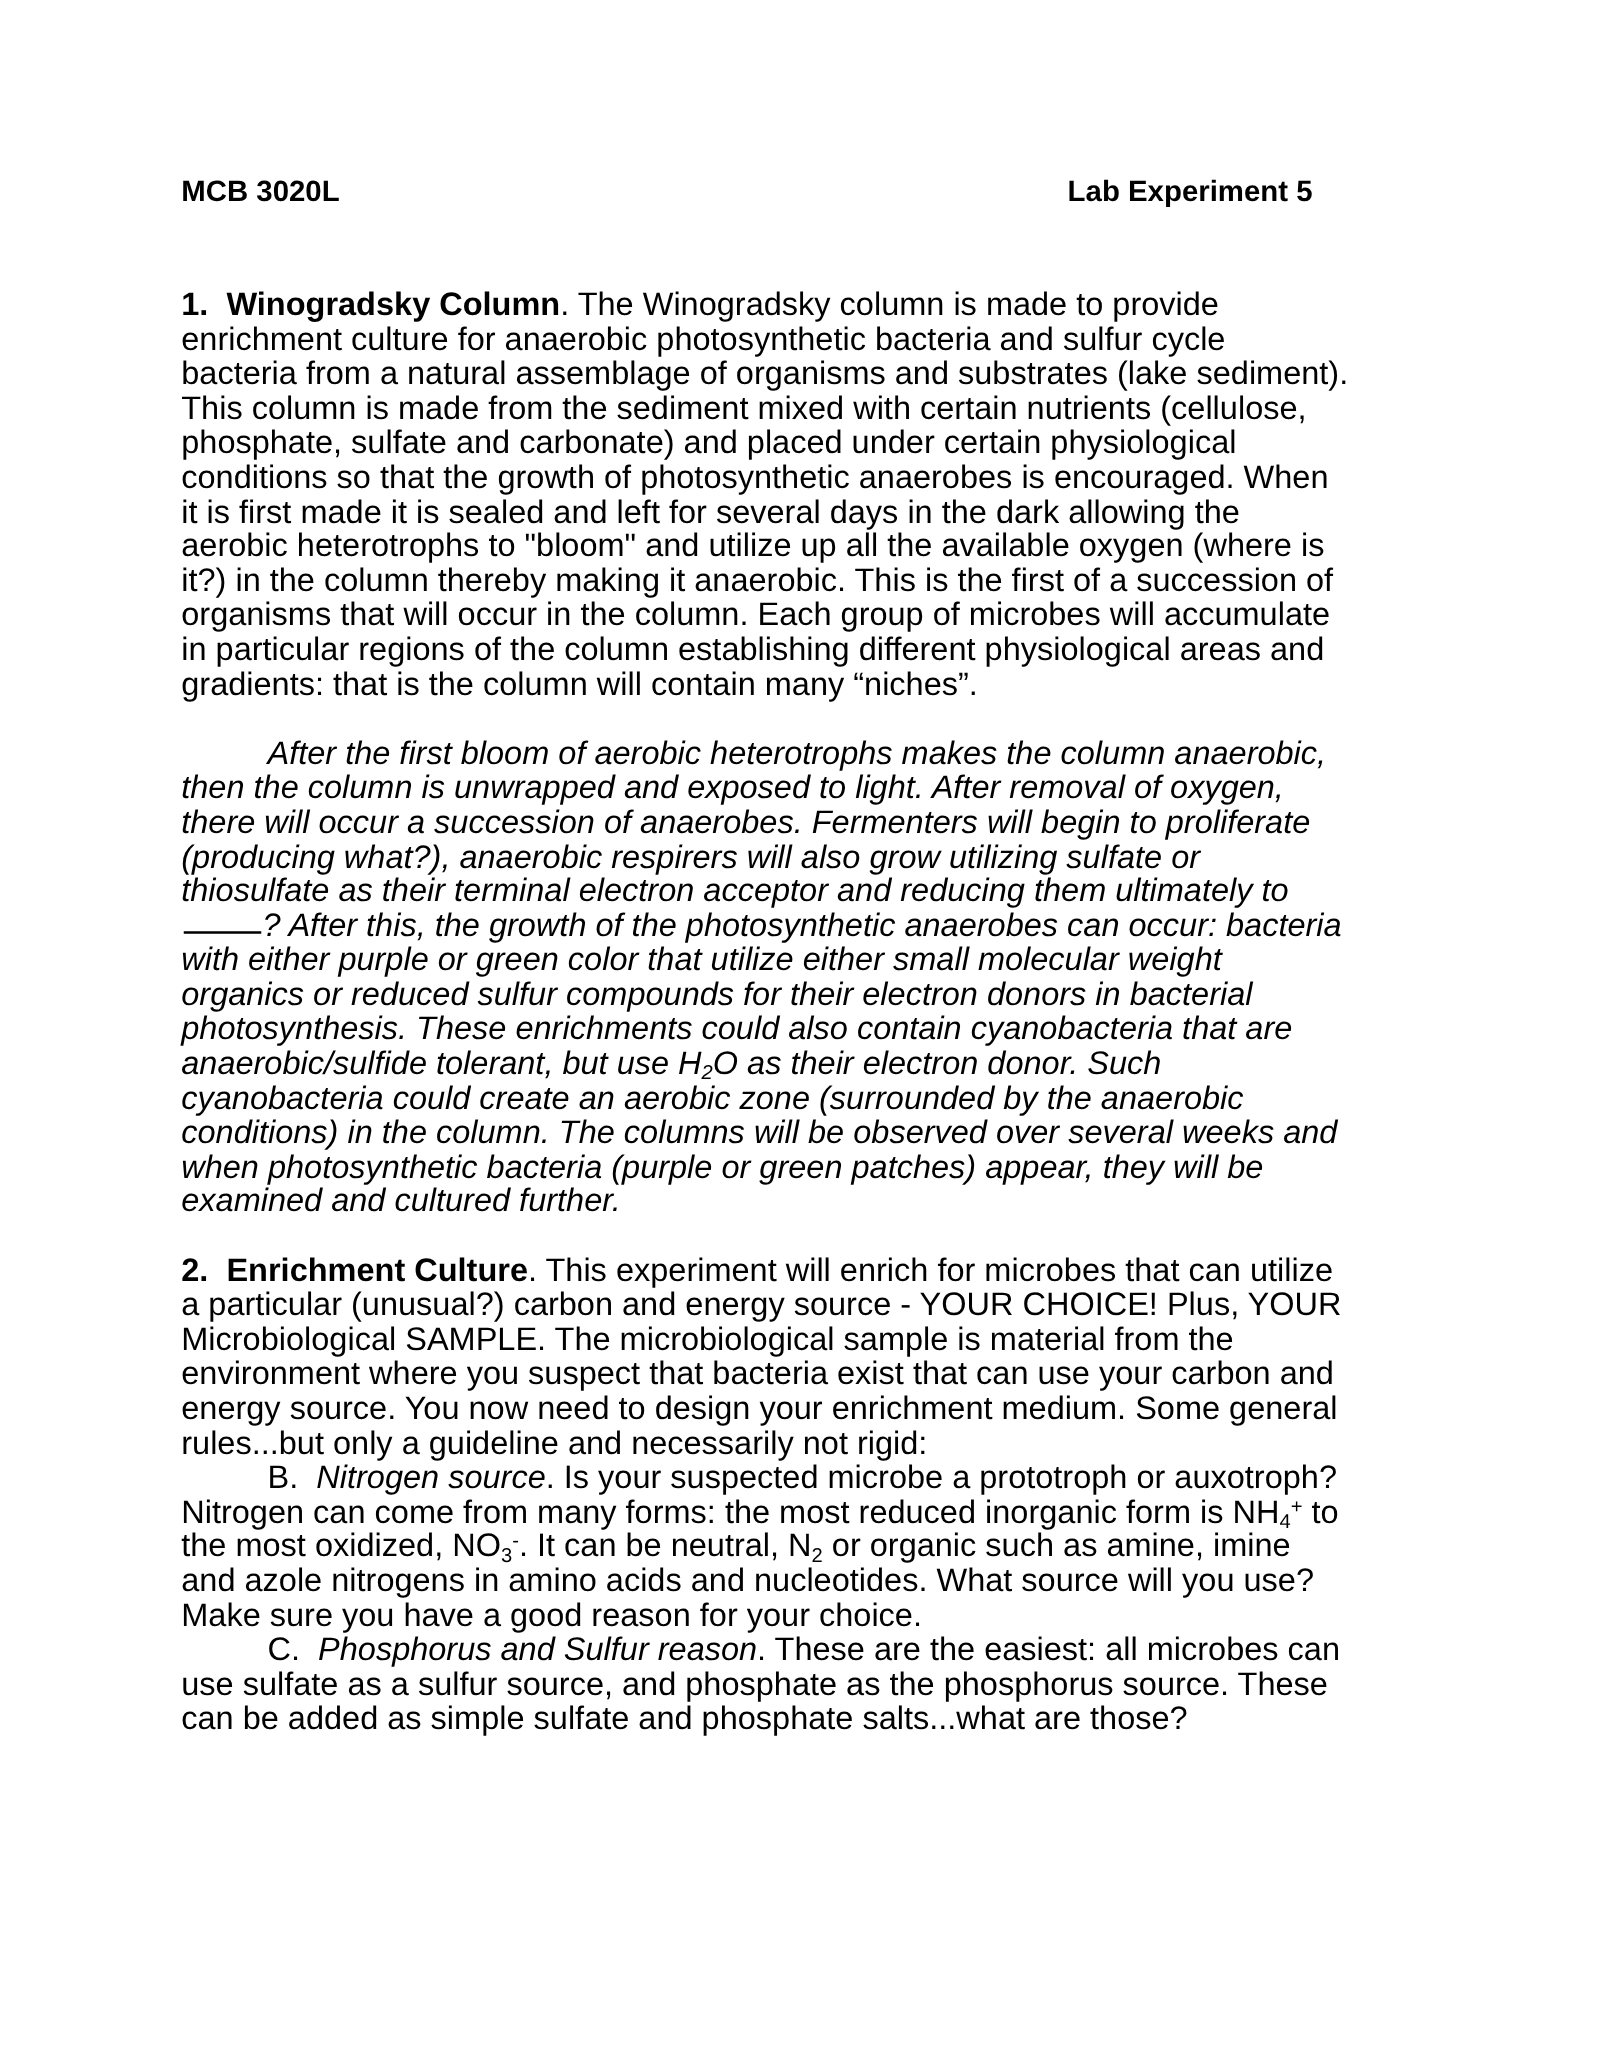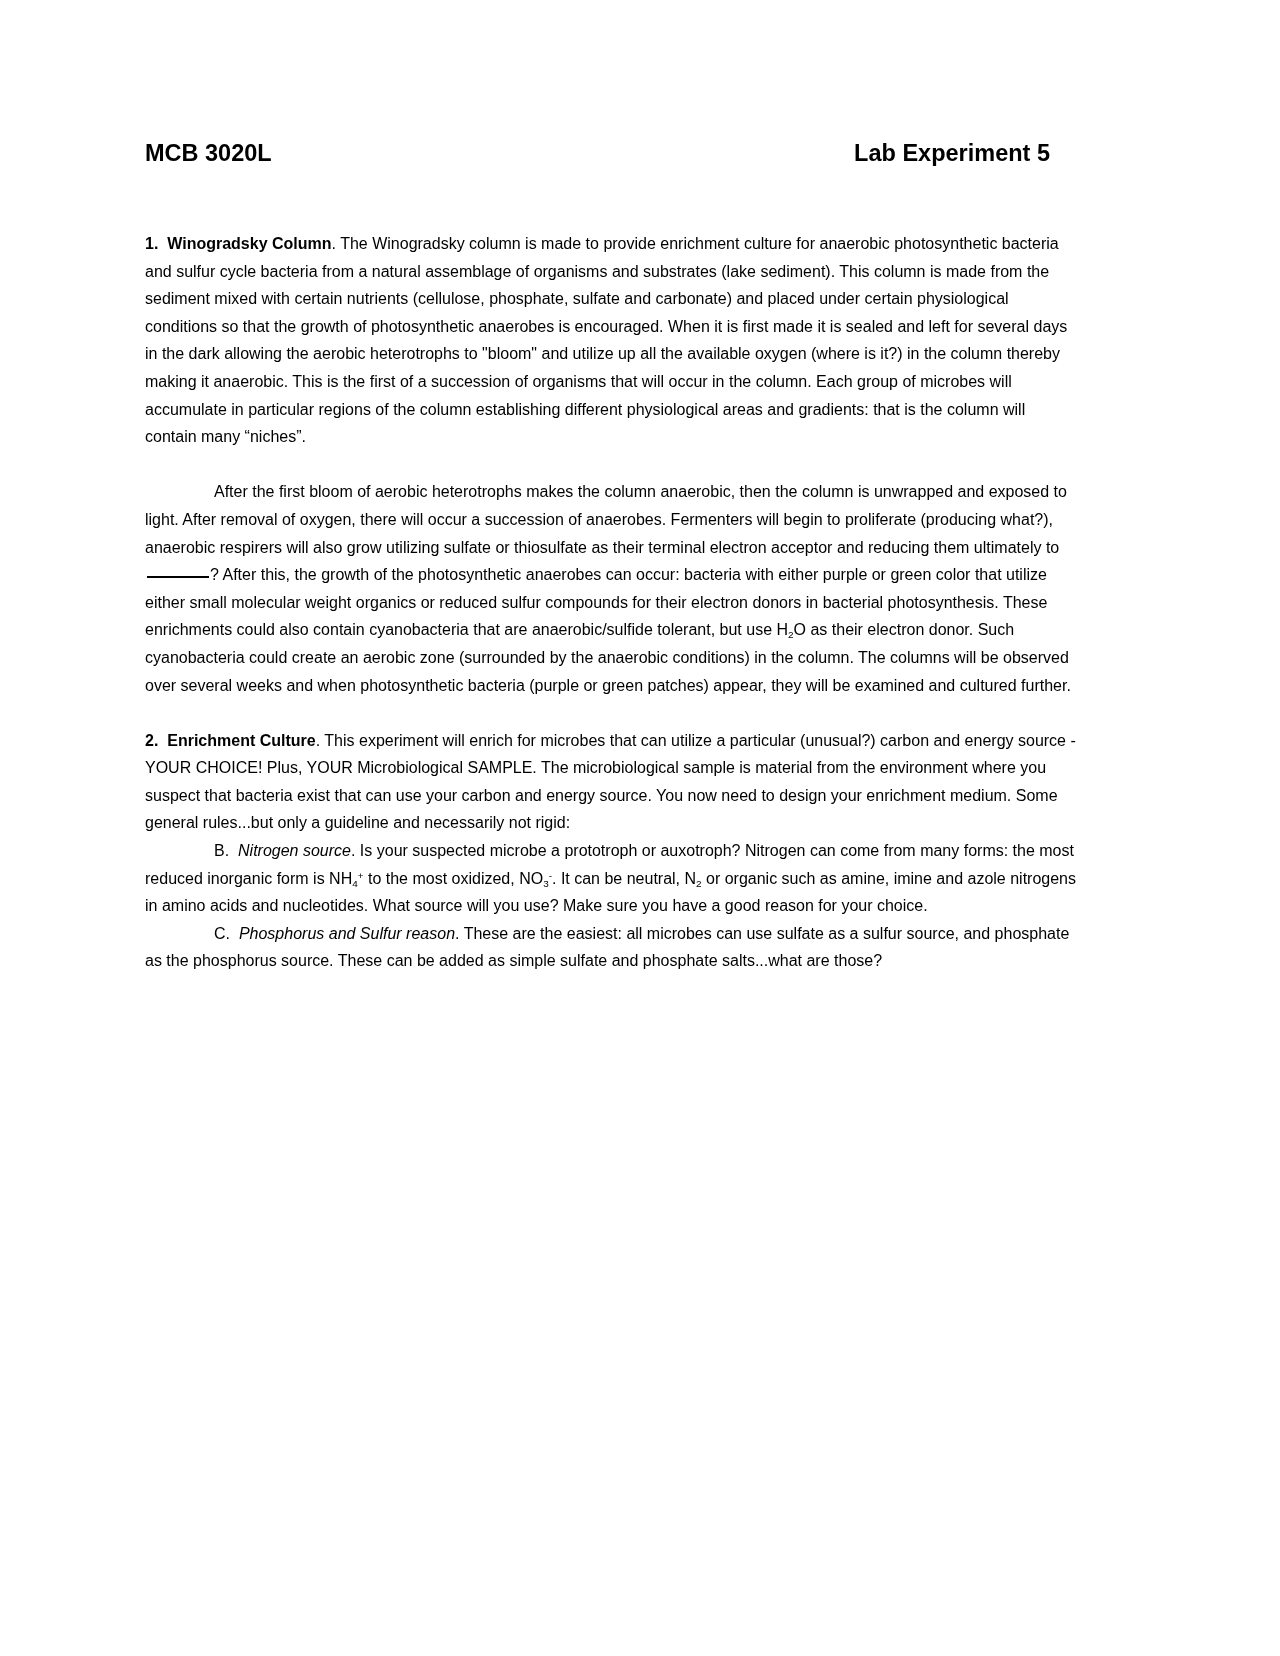--- a/index.html
+++ b/index.html
@@ -43,24 +43,24 @@
     font-size: 23.5px;
     margin-top: 39px;
     margin-bottom: 0;
     padding-right: 45px;
     letter-spacing: 0.1px;
   }
 
   .para {
     margin: 0;
     padding: 0;
-    font-size: 16px;
+    font-size: 26px;
     line-height: 27.6px;
   }
-  .para.spaced-before { margin-top: 27.6px; }
+  .para.spaced-before { margin-top: 27.6px; font-style: italic; }
   .indent { display: inline-block; width: 69px; }
   .bold { font-weight: bold; }
   .ital { font-style: italic; }
   .blank-fill {
     display: inline-block;
     width: 62px;
     border-bottom: 2px solid #000;
     margin: 0 1px 0 2px;
     vertical-align: 2px;
   }

